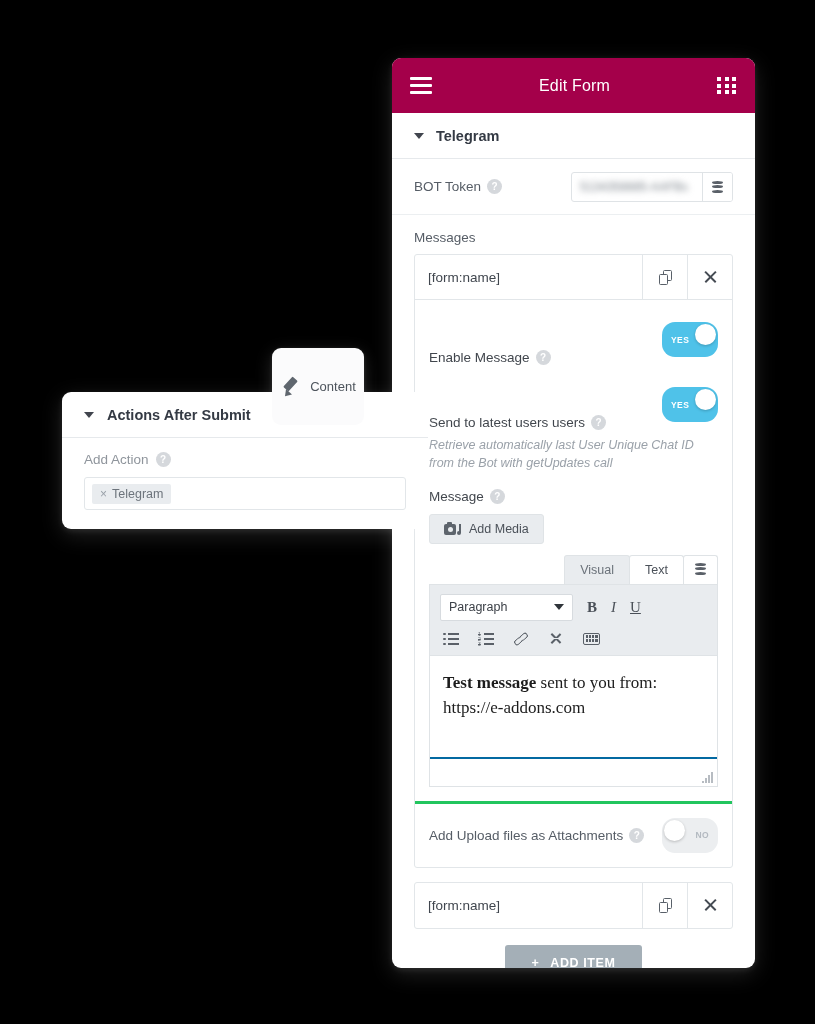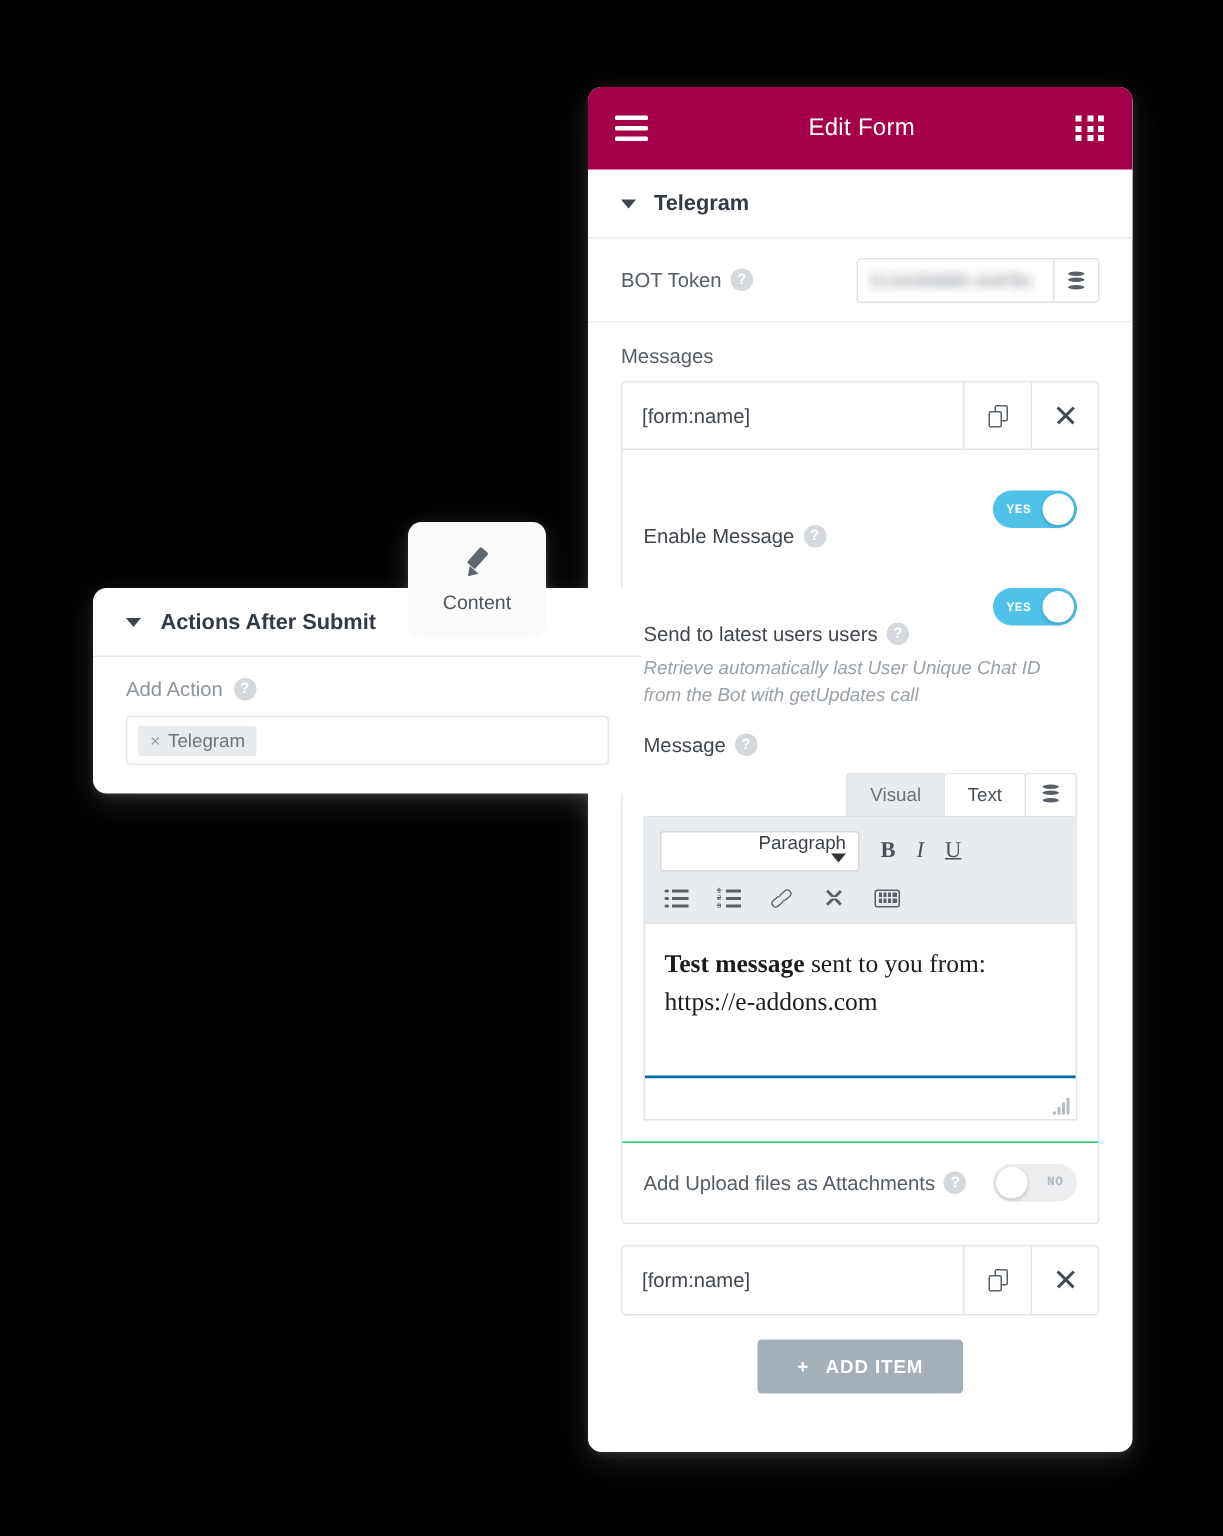--- a/index.html
+++ b/index.html
@@ -127,23 +127,23 @@
     padding: 14px 14px 0;
   }
   .in-row .flabel { font-size: 13.5px; color: #41464d; font-weight: normal; margin-top: 36px; }
   .hint {
     font-size: 12.5px; color: #9aa1a9; font-style: italic;
     line-height: 1.42; padding: 7px 14px 14px; max-width: 300px;
   }
 
   
   .toggle {
-    width: 56px; height: 25px; border-radius: 13px;
+    width: 56px; height: 35px; border-radius: 13px;
     position: relative; cursor: pointer; flex: 0 0 auto;
-    display: flex; align-items: center; font-family: Liberation Mono, monospace;
+    display: flex; align-items: center;
   }
   .toggle.on { background: #4FC2E9; justify-content: flex-start; }
   .toggle.off { background: #eceef0; justify-content: flex-end; }
   .toggle .tlab {
     font-size: 8.5px; font-weight: bold; letter-spacing: .4px;
     padding: 0 9px;
   }
   .toggle.on .tlab { color: #ffffff; }
   .toggle.off .tlab { color: #b3b9c0; }
   .toggle .knob {
@@ -182,22 +182,22 @@
   .ed-tab.active { background: #ffffff; color: #4b5159; }
   .ed-tab.icontab { padding: 7px 11px; background: #ffffff; }
 
   .ed-box { border: 1px solid #dfe3e6; background: #fff; }
   .ed-toolbar { background: #e9ecef; border-bottom: 1px solid #dfe3e6; padding: 9px 10px; }
   .tb-row { display: flex; align-items: center; gap: 14px; }
   .tb-row + .tb-row { margin-top: 11px; padding-left: 3px; gap: 19px; }
   .para-sel {
     width: 133px; height: 27px; background: #fff;
     border: 1px solid #d7dbdf; border-radius: 2px;
-    display: flex; align-items: flex-end; padding: 0 8px;
-    font-size: 12.5px; color: #3c4148; cursor: pointer; flex-direction: column;
+    display: flex; align-items: center; padding: 0 8px;
+    font-size: 12.5px; color: #3c4148; cursor: pointer;
   }
   .para-sel .cd {
     margin-left: auto; width: 0; height: 0;
     border-left: 5px solid transparent; border-right: 5px solid transparent;
     border-top: 6px solid #2f343a;
   }
   .tb-btn { font-size: 15px; color: #4a5058; cursor: pointer; line-height: 1; }
   .tb-btn.b { font-weight: bold; font-family: "Liberation Serif", serif; }
   .tb-btn.i { font-style: italic; font-family: "Liberation Serif", serif; }
   .tb-btn.u { text-decoration: underline; font-family: "Liberation Serif", serif; }
@@ -233,21 +233,21 @@
   }
   .ed-content b { font-weight: bold; }
   .ed-status {
     height: 27px; position: relative; background: #fff;
   }
   .grip { position: absolute; right: 4px; bottom: 3px; width: 11px; height: 11px; }
   .grip i { position: absolute; bottom: 0; width: 1.6px; background: #b7bcc2; }
 
   .attach-row {
     display: flex; align-items: center;
-    padding: 14px 14px; border-top: 1px solid #22c55e;
+    padding: 14px 14px; border-top: 3px solid #22c55e;
   }
 
   .addbar { display: flex; justify-content: center; padding: 16px 0 22px; }
   .add-item-btn {
     background: #A4AFB7; color: #ffffff;
     border: none; border-radius: 3px;
     font-size: 12.5px; font-weight: bold; letter-spacing: .6px;
     padding: 11px 26px; cursor: pointer;
     display: inline-flex; align-items: center; gap: 11px;
     font-family: "Liberation Sans", sans-serif;
@@ -283,21 +283,21 @@
   }
   .chip .rm { color: #9aa1a9; font-size: 12px; }
 
   
   .content-card {
     position: absolute;
     left: 272px; top: 348px;
     width: 92px; height: 77px;
     background: #fbfbfc; border-radius: 9px;
     box-shadow: 0 5px 18px rgba(255,255,255,0.16), 0 1px 4px rgba(255,255,255,0.12);
-    display: flex; flex-direction: column;
+    display: flex; 
     align-items: center; justify-content: center; gap: 9px;
     cursor: pointer;
   }
   .pencil { position: relative; width: 21px; height: 21px; }
   .pencil .shaft {
     position: absolute; left: 7px; top: 1px;
     width: 7px; height: 14px; background: #5f666e;
     transform: rotate(42deg); border-radius: 1px;
   }
   .pencil .tip {
@@ -403,20 +403,32 @@
           <span class="knob"></span>
         </span>
       </div>
       <div class="hint">Retrieve automatically last User Unique Chat ID from the Bot with getUpdates call</div>
 
       <div class="msg-label">
         <span>Message</span>
         <span class="help">?</span>
       </div>
 
+      <div class="addmedia">
+        <span class="cam-ic">
+          <span class="bump"></span>
+            <span class="body"></span>
+            <span class="lens"></span>
+          <span class="note">
+              <i></i>
+              <s></s>
+            </span>
+        </span>
+        <span>Add Media</span>
+      </div>
 
       <div class="editor-wrap">
         <div class="ed-tabs">
           <div class="ed-tab">Visual</div>
           <div class="ed-tab active">Text</div>
           <div class="ed-tab icontab">
             <span class="db-icon">
                 <i></i>
                 <i></i>
                 <i></i>

